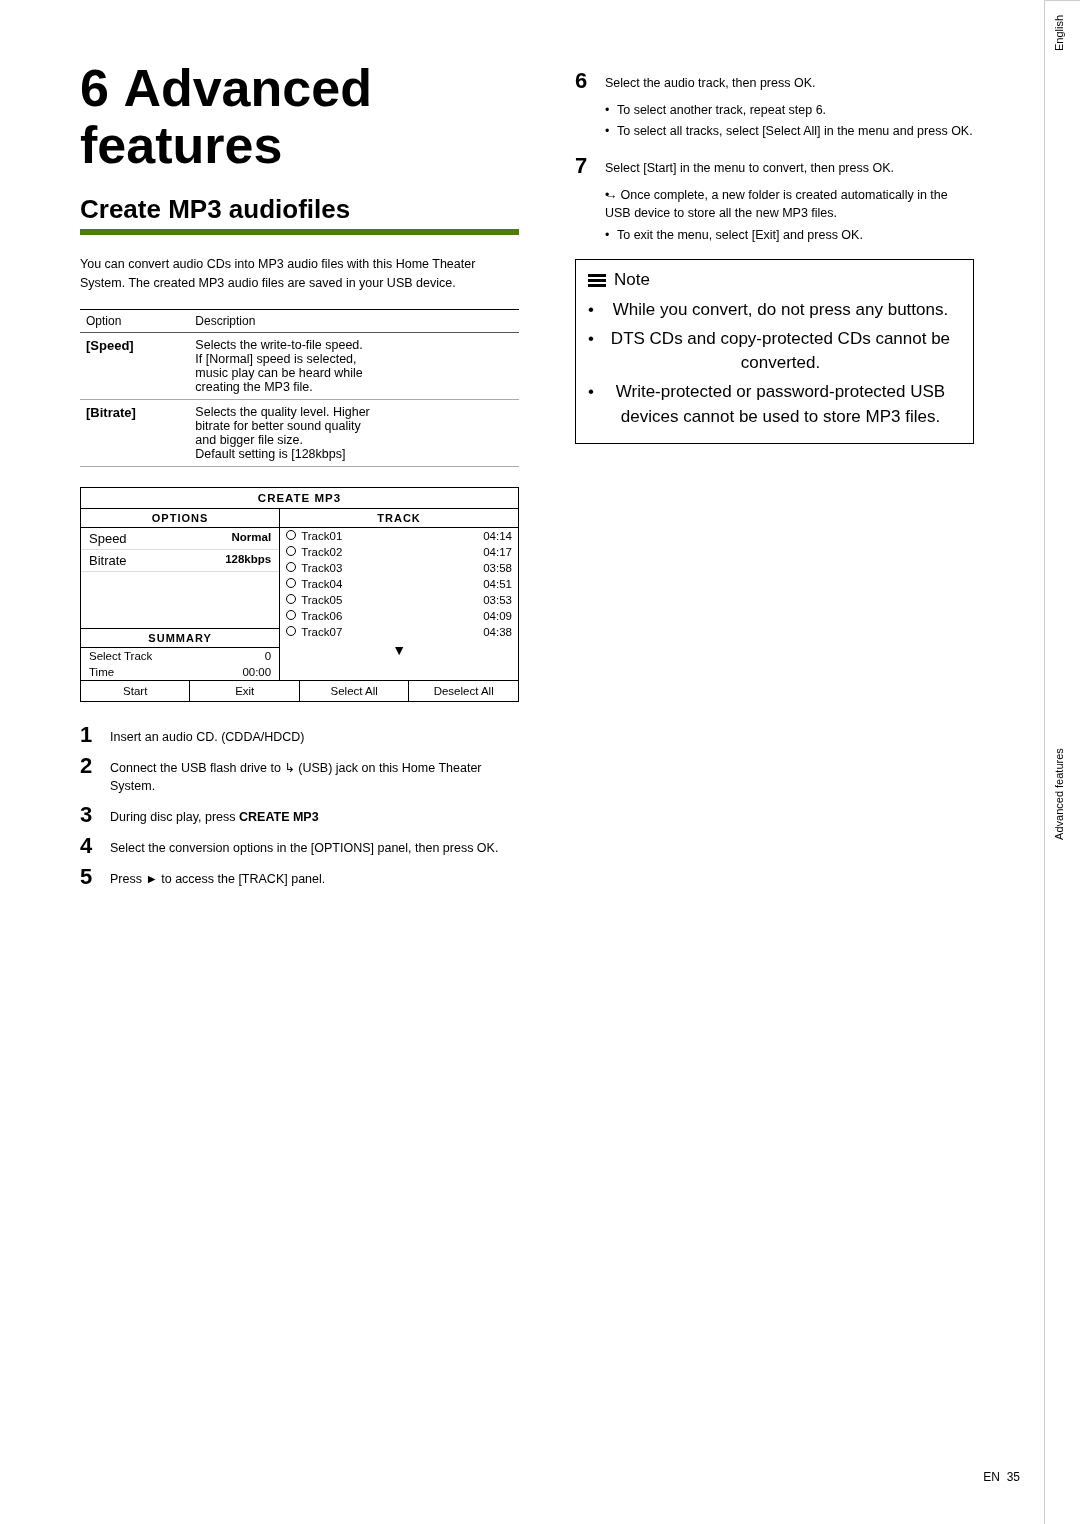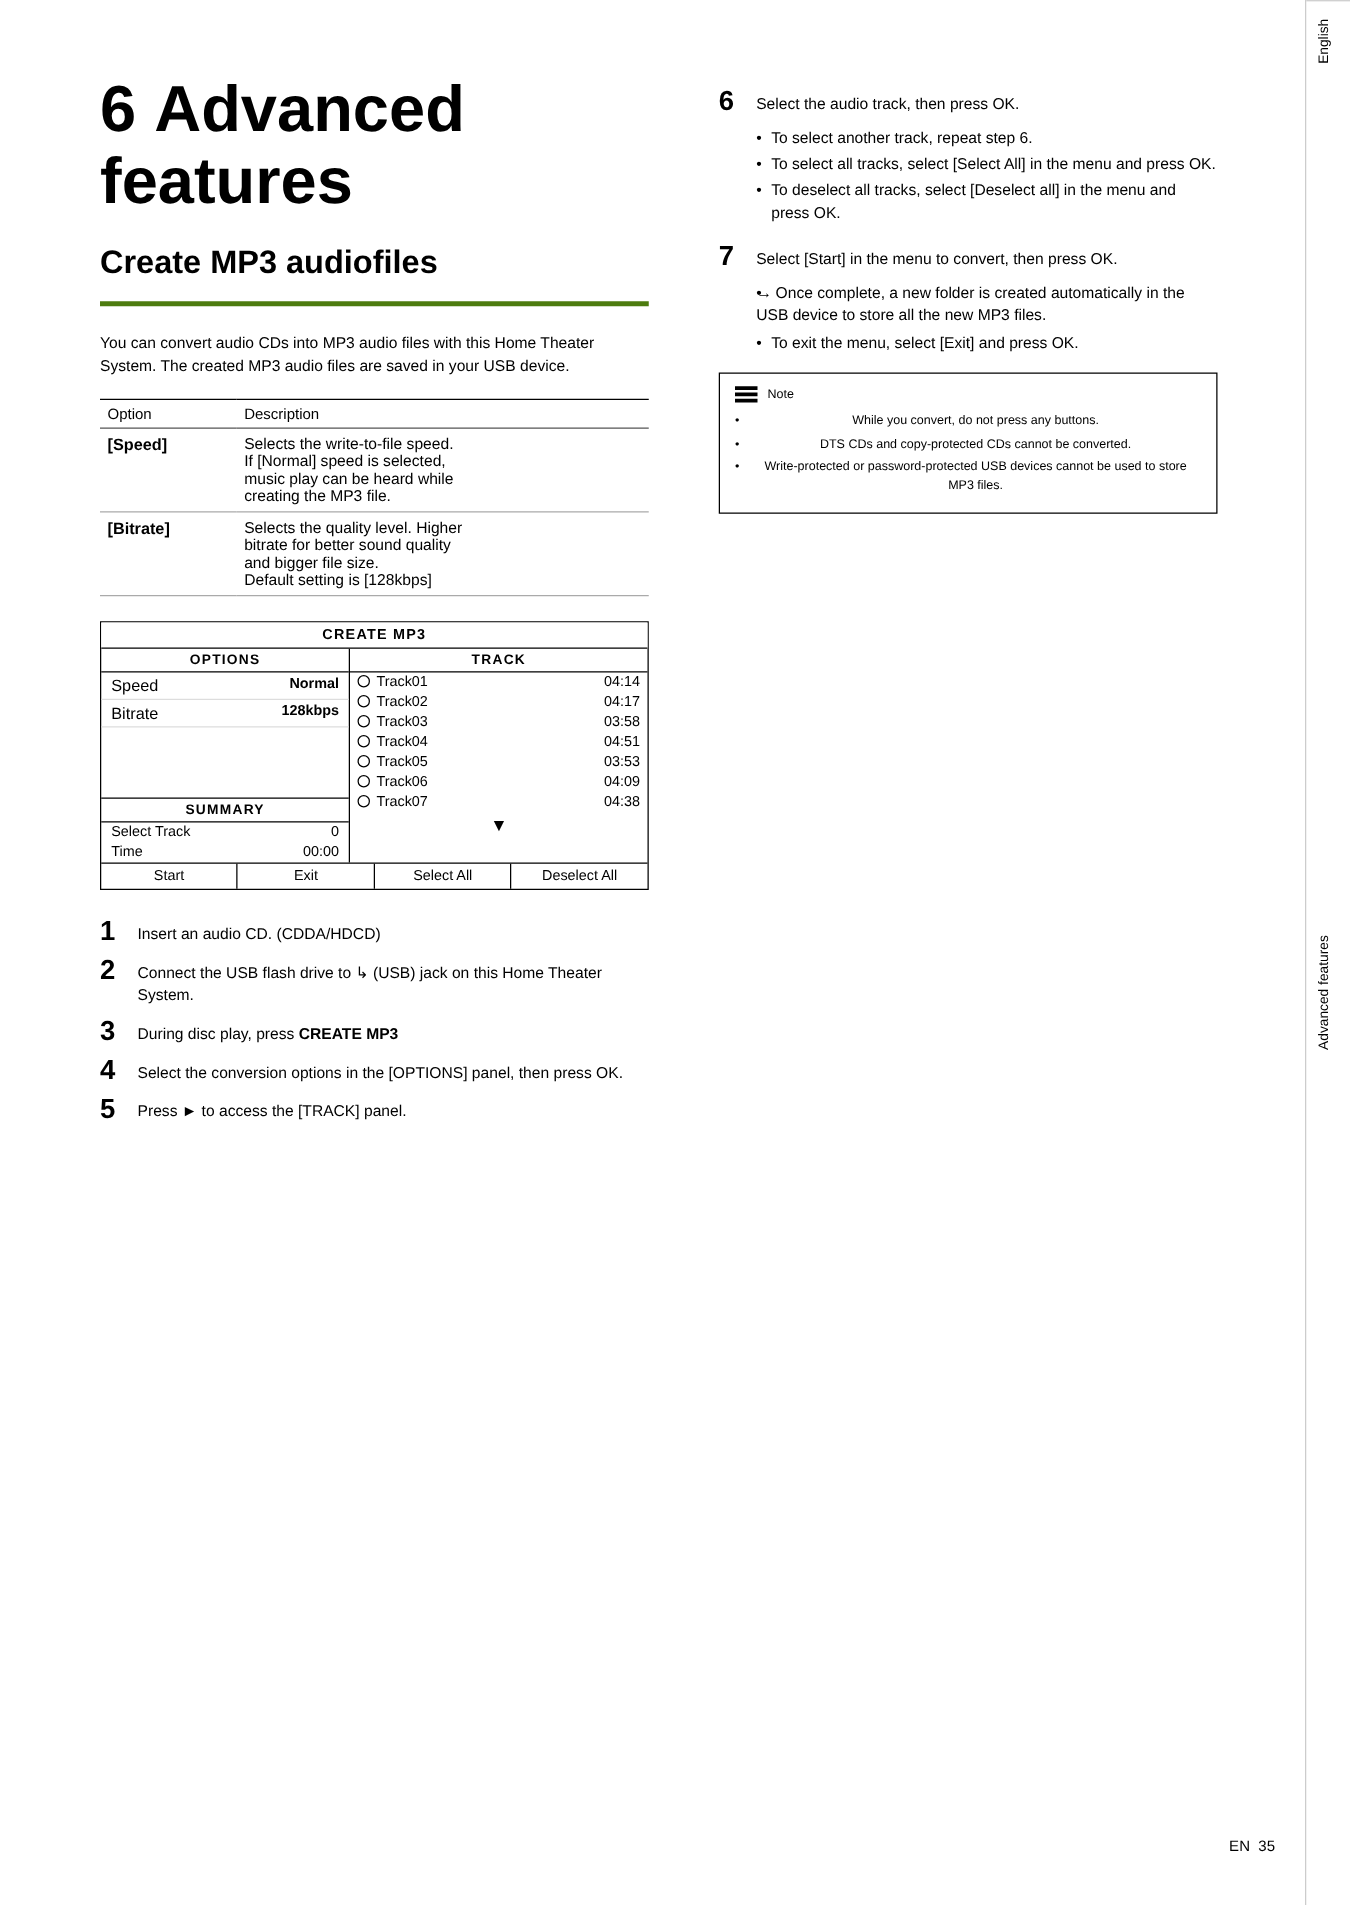--- a/index.html
+++ b/index.html
@@ -46,22 +46,22 @@
       font-weight: bold;
       line-height: 1.1;
       margin-bottom: 20px;
       color: #000;
     }
 
     
     .section-heading {
       font-size: 26px;
       font-weight: bold;
-      border-bottom: 4px solid #4d7c0f;
-      padding-bottom: 16px;
+      border-bottom: 6px solid #4d7c0f;
+      padding-bottom: 4px;
       margin-bottom: 14px;
     }
 
     
     .intro-text {
       font-size: 12.5px;
       line-height: 1.5;
       margin-bottom: 16px;
       color: #000;
       margin-top: 20px;
@@ -258,21 +258,21 @@
     .right-step-body ul li::before {
       content: '•';
       position: absolute;
       left: 0;
     }
 
     
     .note-box {
       border: 1.5px solid #000;
       padding: 10px 12px;
-      font-size: 10px;
+      font-size: 17px;
       margin-top: 10px;
     }
     .note-header {
       display: flex;
       align-items: center;
       gap: 8px;
       margin-bottom: 8px;
     }
     .note-icon {
       display: flex;
@@ -479,21 +479,20 @@
       <div class="right-col">
         <ol class="right-step-list">
 
           <li class="right-step-item">
             <span class="right-step-num">6</span>
             <div class="right-step-body">
               <span>Select the audio track, then press OK.</span>
               <ul>
                 <li>To select another track, repeat step 6.</li>
                 <li>To select all tracks, select [Select All] in the menu and press OK.</li>
-                <li>To deselect all tracks, select [Deselect all] in the menu and press OK.</li>
               </ul>
             </div>
           </li>
 
           <li class="right-step-item">
             <span class="right-step-num">7</span>
             <div class="right-step-body">
               <span>Select [Start] in the menu to convert, then press OK.</span>
               <ul>
                 <li style="list-style:none; padding-left:0; margin-bottom:4px;">

